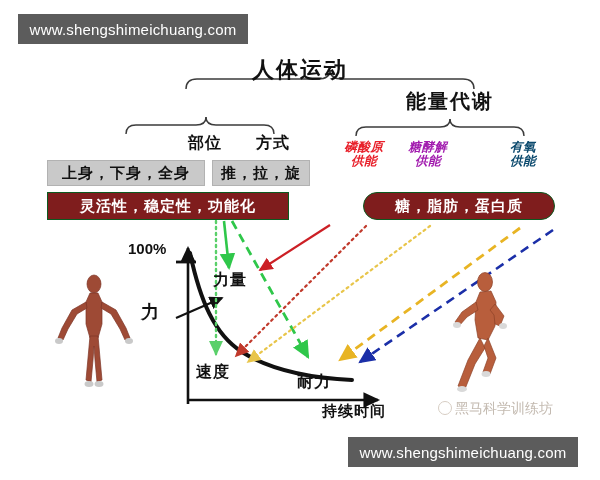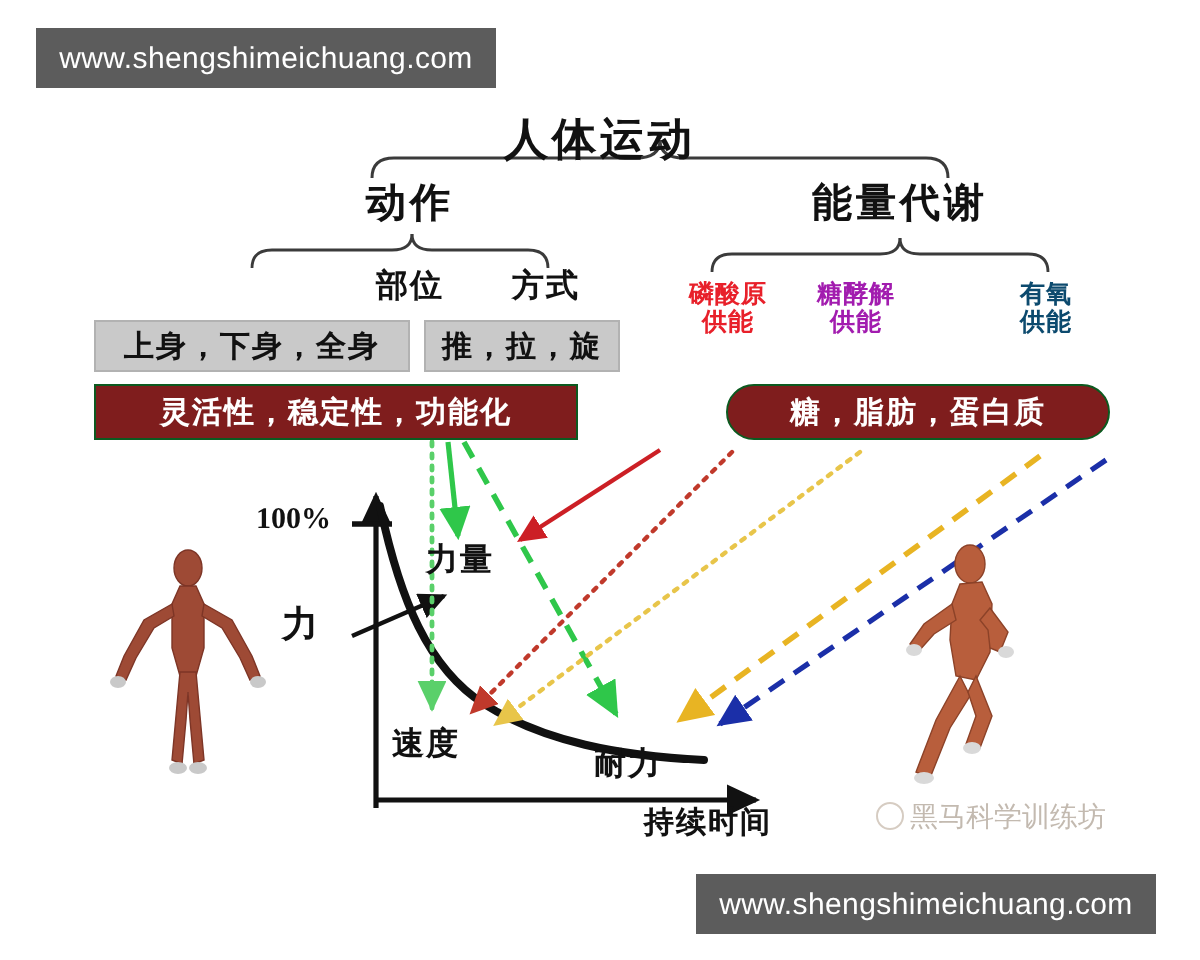--- a/index.html
+++ b/index.html
@@ -17,42 +17,42 @@
 
   .node{position:absolute;white-space:nowrap;text-align:center;}
 
   #title{left:0;top:55px;width:600px;font-size:22px;letter-spacing:2px;}
   #lbl-dongzuo{left:145px;top:88px;width:120px;font-size:20px;letter-spacing:2px;}
   #lbl-daixie{left:370px;top:88px;width:160px;font-size:20px;letter-spacing:2px;}
   #lbl-buwei{left:160px;top:133px;width:90px;font-size:16px;letter-spacing:1px;}
   #lbl-fangshi{left:228px;top:133px;width:90px;font-size:16px;letter-spacing:1px;}
 
   .ebox{position:absolute;white-space:nowrap;text-align:center;
-        font-size:12.5px;line-height:14px;font-weight:bold;letter-spacing:.5px;}
+        font-size:12.5px;line-height:14px;font-weight:bold;letter-spacing:.5px;font-style:italic;}
   #e-red{left:330px;top:140px;width:68px;color:#e8202a;}
   #e-yellow{left:392px;top:140px;width:72px;color:#a21caf;}
   #e-blue{left:492px;top:140px;width:62px;color:#0c4a6e;}
 
   .graybox{position:absolute;background:#c9c9c9;border:1px solid #b2b2b2;
            display:flex;align-items:center;justify-content:center;
            font-size:15px;letter-spacing:1px;color:#111;font-weight:bold;
            font-family:"DejaVu Sans","Liberation Sans",sans-serif;}
   #gray-1{left:47px;top:160px;width:156px;height:24px;}
   #gray-2{left:212px;top:160px;width:96px;height:24px;}
 
   .greenbox{position:absolute;background:#7f1d1d;border:1px solid #0c5a20;
             display:flex;align-items:center;justify-content:center;
             color:#ffffff;font-size:15px;letter-spacing:1px;font-weight:bold;
             font-family:Liberation Mono, monospace;}
   #green-1{left:47px;top:192px;width:240px;height:26px;}
   #green-2{left:363px;top:192px;width:190px;height:26px;border-radius:14px;}
 
   .axlabel{position:absolute;white-space:nowrap;font-weight:bold;
            font-family:"DejaVu Sans","Liberation Sans",sans-serif;color:#111;}
-  #pct100{left:128px;top:252px;font-size:15px;letter-spacing:0;font-family:Liberation Serif, serif;}
+  #pct100{left:128px;top:240px;font-size:15px;letter-spacing:0;font-family:Liberation Sans, sans-serif;}
   #ylab{left:141px;top:300px;font-size:18px;letter-spacing:1px;}
   #xlab{left:322px;top:402px;font-size:15px;letter-spacing:1px;}
   #lab-liliang{left:213px;top:270px;font-size:16px;letter-spacing:1px;}
   #lab-sudu{left:196px;top:362px;font-size:16px;letter-spacing:1px;}
   #lab-naili{left:297px;top:372px;font-size:16px;letter-spacing:1px;}
 
   #inner-wm{position:absolute;left:438px;top:400px;font-size:14px;color:#b9aea3;
             white-space:nowrap;font-family:"DejaVu Sans",sans-serif;opacity:.85;}
   #inner-wm .mark{display:inline-block;width:12px;height:12px;border:1px solid #cfc4b8;
                   border-radius:50%;vertical-align:-2px;margin-right:3px;}
@@ -164,21 +164,20 @@
     <g fill="#d9d9d9">
       <ellipse cx="19" cy="57" rx="4" ry="3"></ellipse>
       <ellipse cx="65" cy="58" rx="4" ry="3"></ellipse>
       <ellipse cx="24" cy="121" rx="5" ry="3"></ellipse>
       <ellipse cx="48" cy="106" rx="4.5" ry="3"></ellipse>
     </g>
   </svg>
 
   <div class="node cn" id="title">人体运动</div>
 
-  <div class="node cn" id="lbl-dongzuo">动作</div>
   <div class="node cn" id="lbl-daixie">能量代谢</div>
 
   <div class="node cn" id="lbl-buwei">部位</div>
   <div class="node cn" id="lbl-fangshi">方式</div>
 
   <div class="graybox" id="gray-1">上身，下身，全身</div>
   <div class="graybox" id="gray-2">推，拉，旋</div>
 
   <div class="greenbox" id="green-1">灵活性，稳定性，功能化</div>
   <div class="greenbox" id="green-2">糖，脂肪，蛋白质</div>

